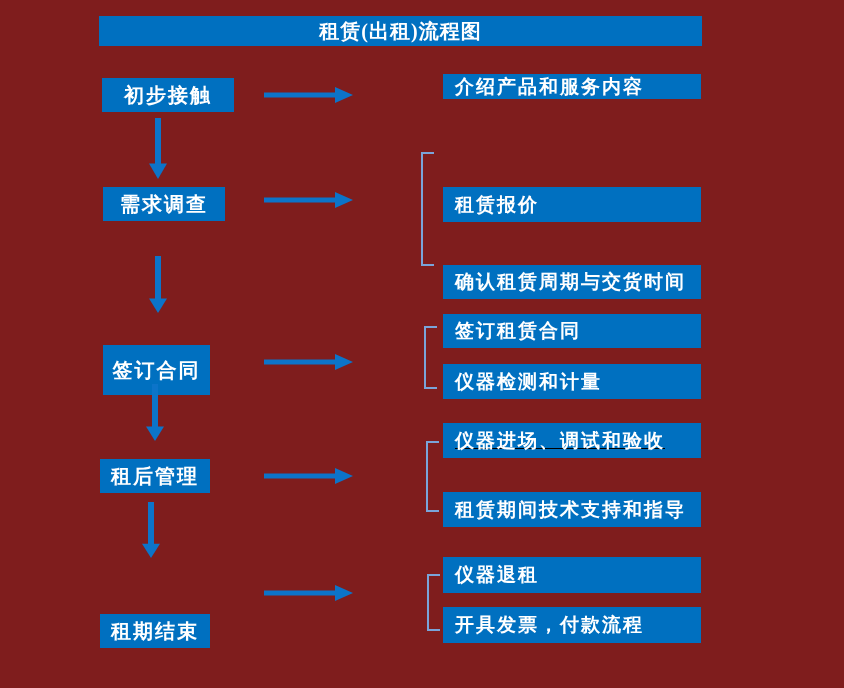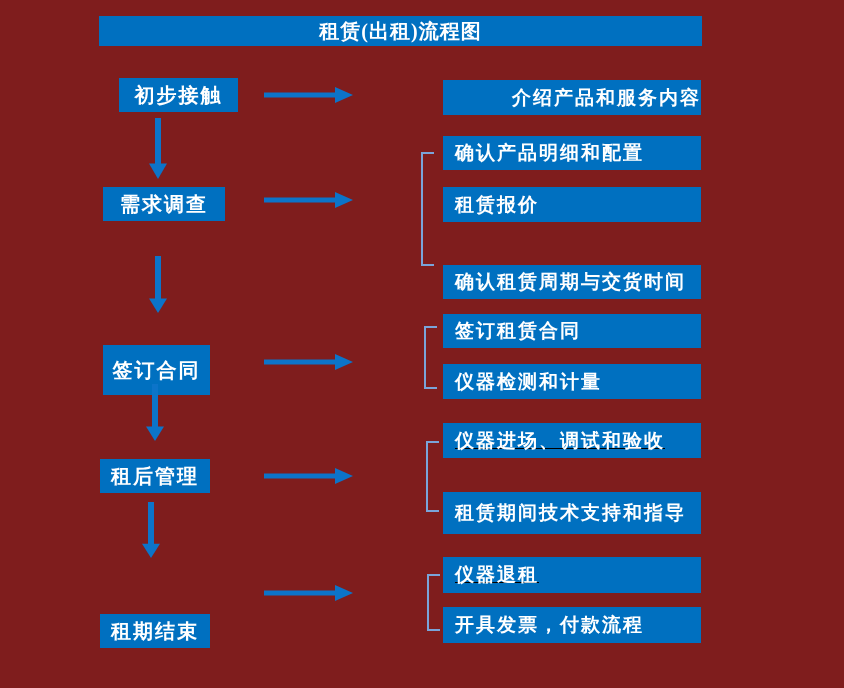--- a/index.html
+++ b/index.html
@@ -38,61 +38,58 @@
 </style>
 </head>
 <body>
 
 <div class="canvas">
 
   <div class="title-bar">
     <span>租赁(出租)流程图</span>
   </div>
 
-  <div class="step-box" style="left:102px;top:78px;width:119px;height:34px;margin-left:17px;">
+  <div class="step-box" style="left:102px;top:78px;width:132px;height:34px;">
     <span>初步接触</span>
   </div>
   <div class="step-box" style="left:103px;top:187px;width:122px;height:34px;">
     <span>需求调查</span>
   </div>
   <div class="step-box" style="left:103px;top:345px;width:107px;height:50px;">
     <span>签订合同</span>
   </div>
   <div class="step-box" style="left:100px;top:459px;width:110px;height:34px;">
     <span>租后管理</span>
   </div>
   <div class="step-box" style="left:100px;top:576px;width:110px;height:34px;margin-top:38px;">
     <span>租期结束</span>
   </div>
 
-  <div class="item-box" style="top:80px;height:35px;justify-content:flex-end;">
+  <div class="item-box" style="top:74px;height:25px;">
     <span>介绍产品和服务内容</span>
-  </div>
-  <div class="item-box" style="top:136px;">
-    <span>确认产品明细和配置</span>
   </div>
   <div class="item-box" style="top:187px;height:35px;">
     <span>租赁报价</span>
   </div>
   <div class="item-box" style="top:245px;margin-top:20px;">
     <span>确认租赁周期与交货时间</span>
   </div>
   <div class="item-box" style="top:314px;">
     <span>签订租赁合同</span>
   </div>
   <div class="item-box" style="top:364px;height:35px;">
     <span>仪器检测和计量</span>
   </div>
   <div class="item-box" style="top:423px;height:35px;text-decoration:underline;">
     <span>仪器进场、调试和验收</span>
   </div>
-  <div class="item-box" style="top:492px;height:42px;font-family:Liberation Mono, monospace;">
+  <div class="item-box" style="top:492px;height:35px;font-family:Liberation Mono, monospace;">
     <span>租赁期间技术支持和指导</span>
   </div>
-  <div class="item-box" style="top:557px;height:36px;text-decoration:underline;">
+  <div class="item-box" style="top:557px;height:36px;">
     <span>仪器退租</span>
   </div>
   <div class="item-box" style="top:607px;height:36px;">
     <span>开具发票，付款流程</span>
   </div>
 
   <svg class="h-arrow" style="left:264px;top:86px;" viewBox="0 0 90 18" preserveAspectRatio="none">
     <rect x="0" y="6.5" width="72" height="5"></rect>
       <path d="M71 1 L89 9 L71 17 Z"></path>
   </svg>

